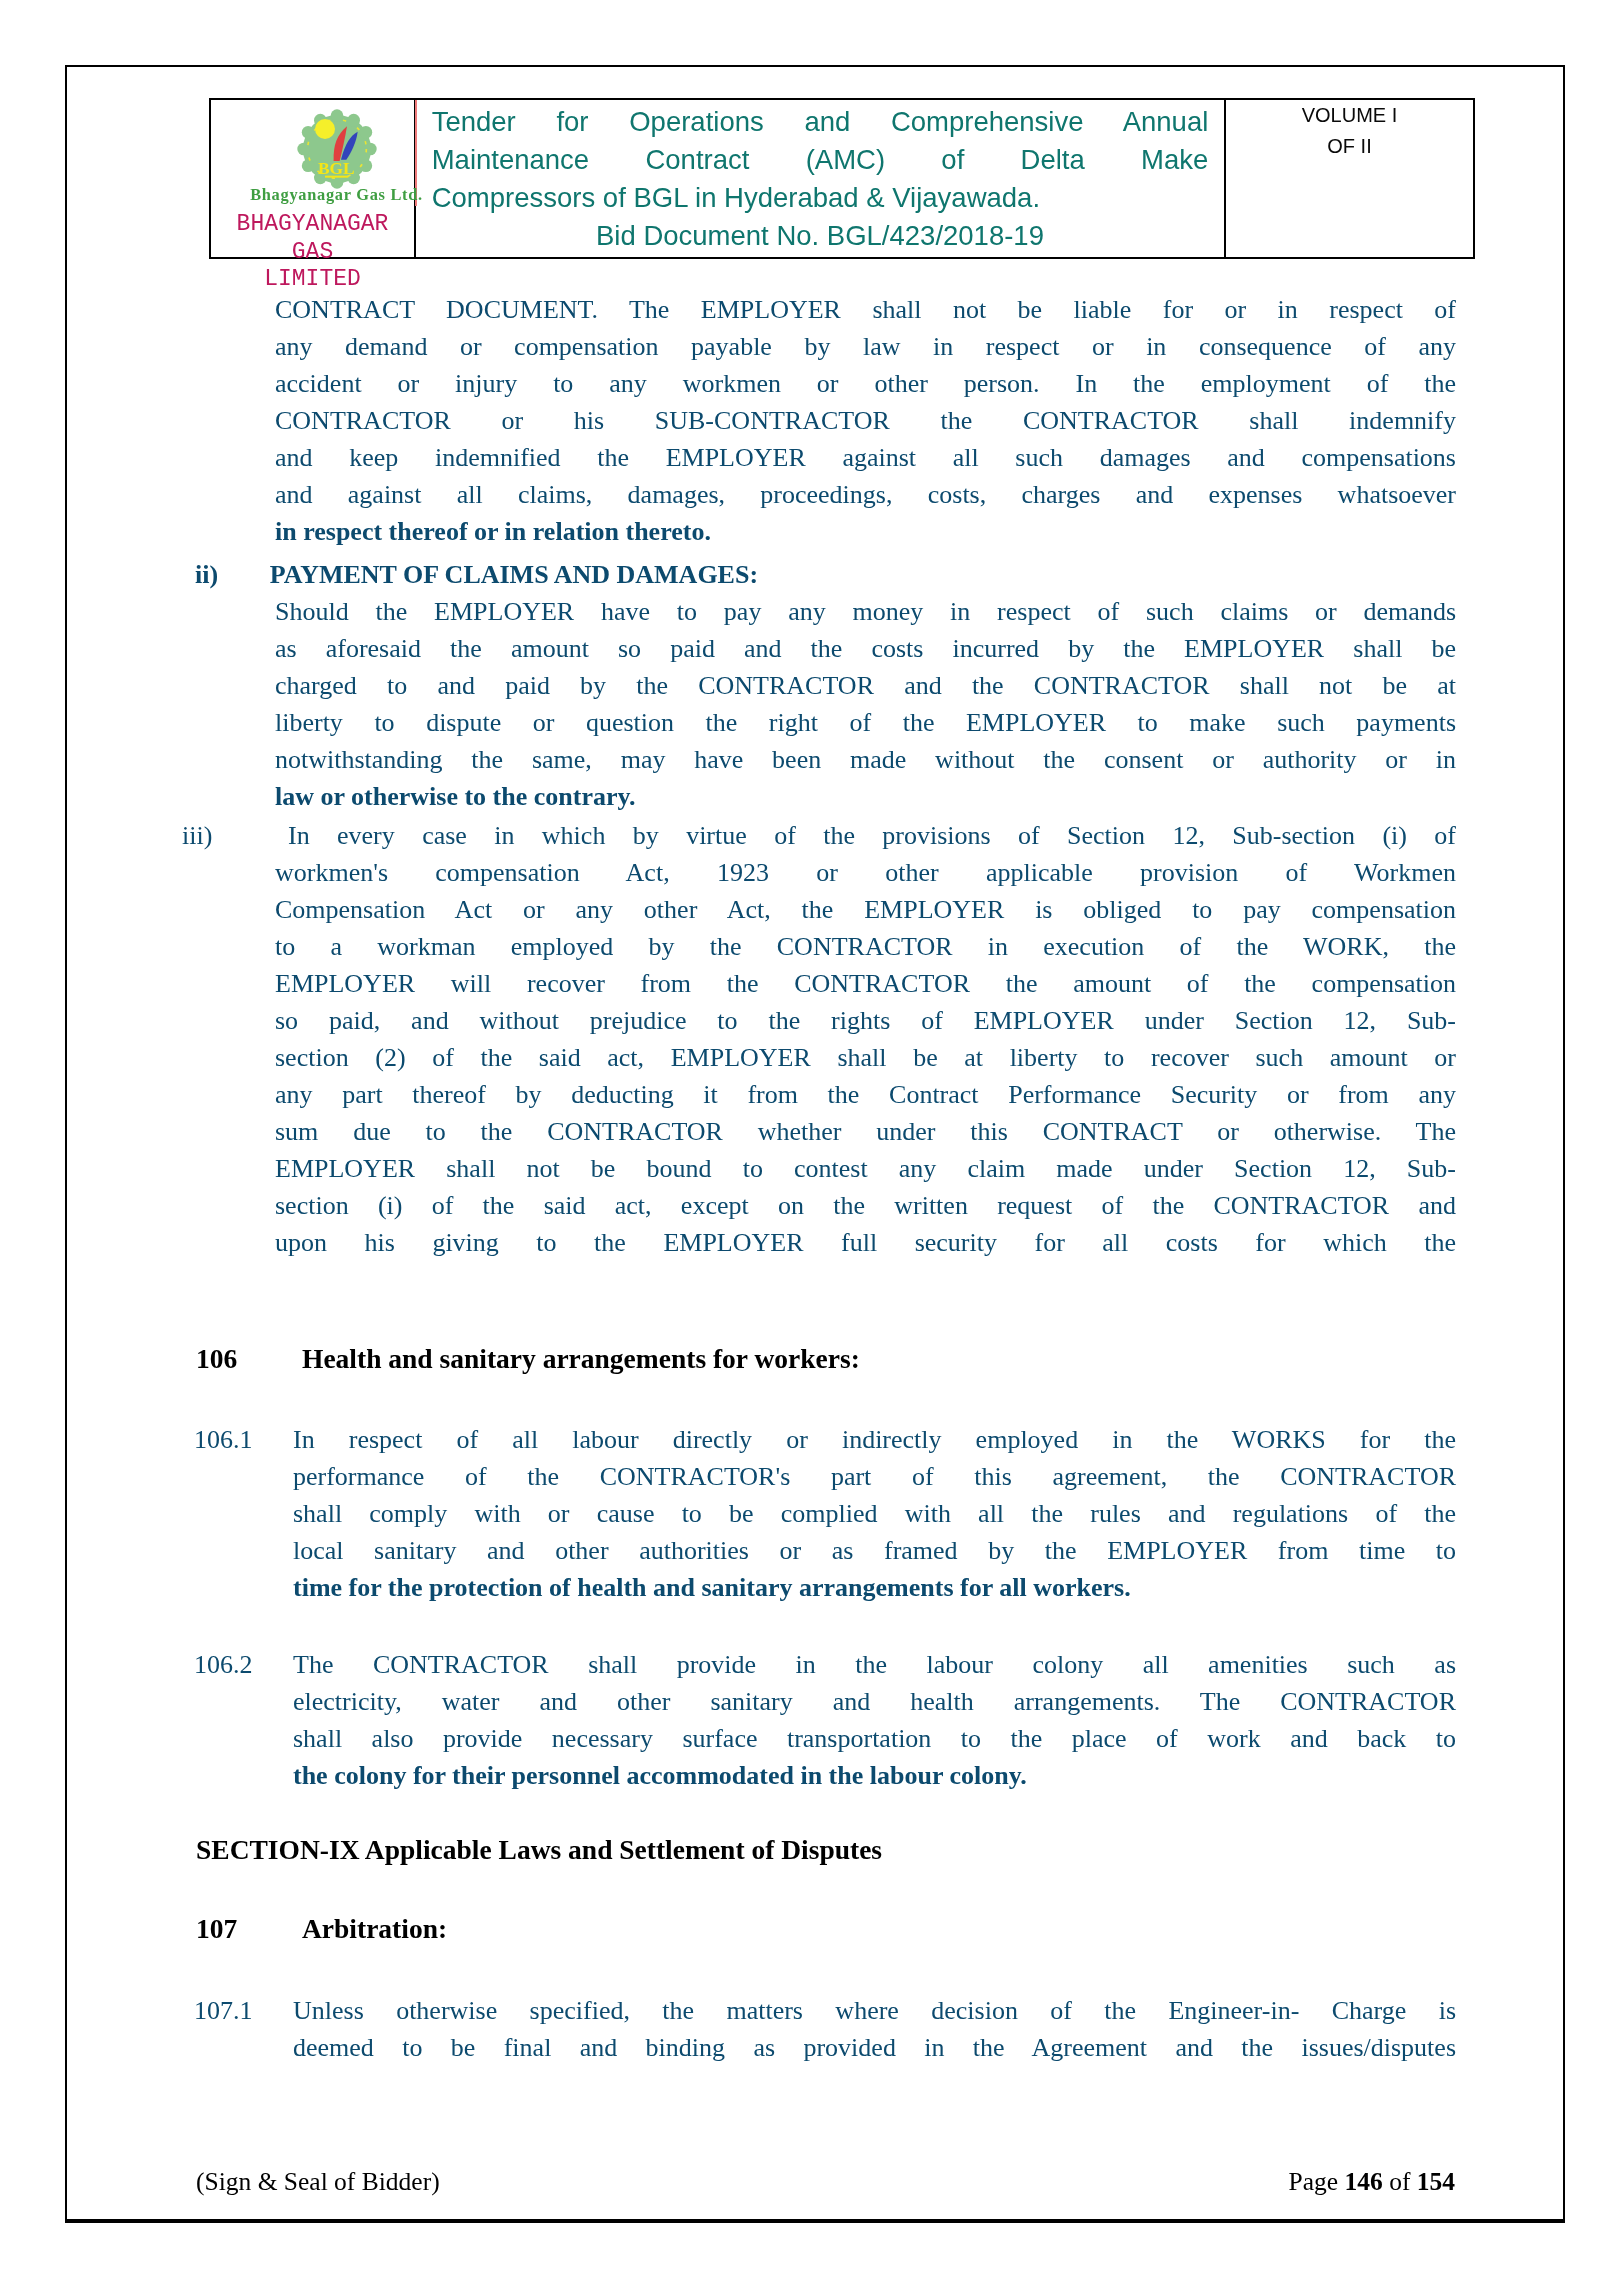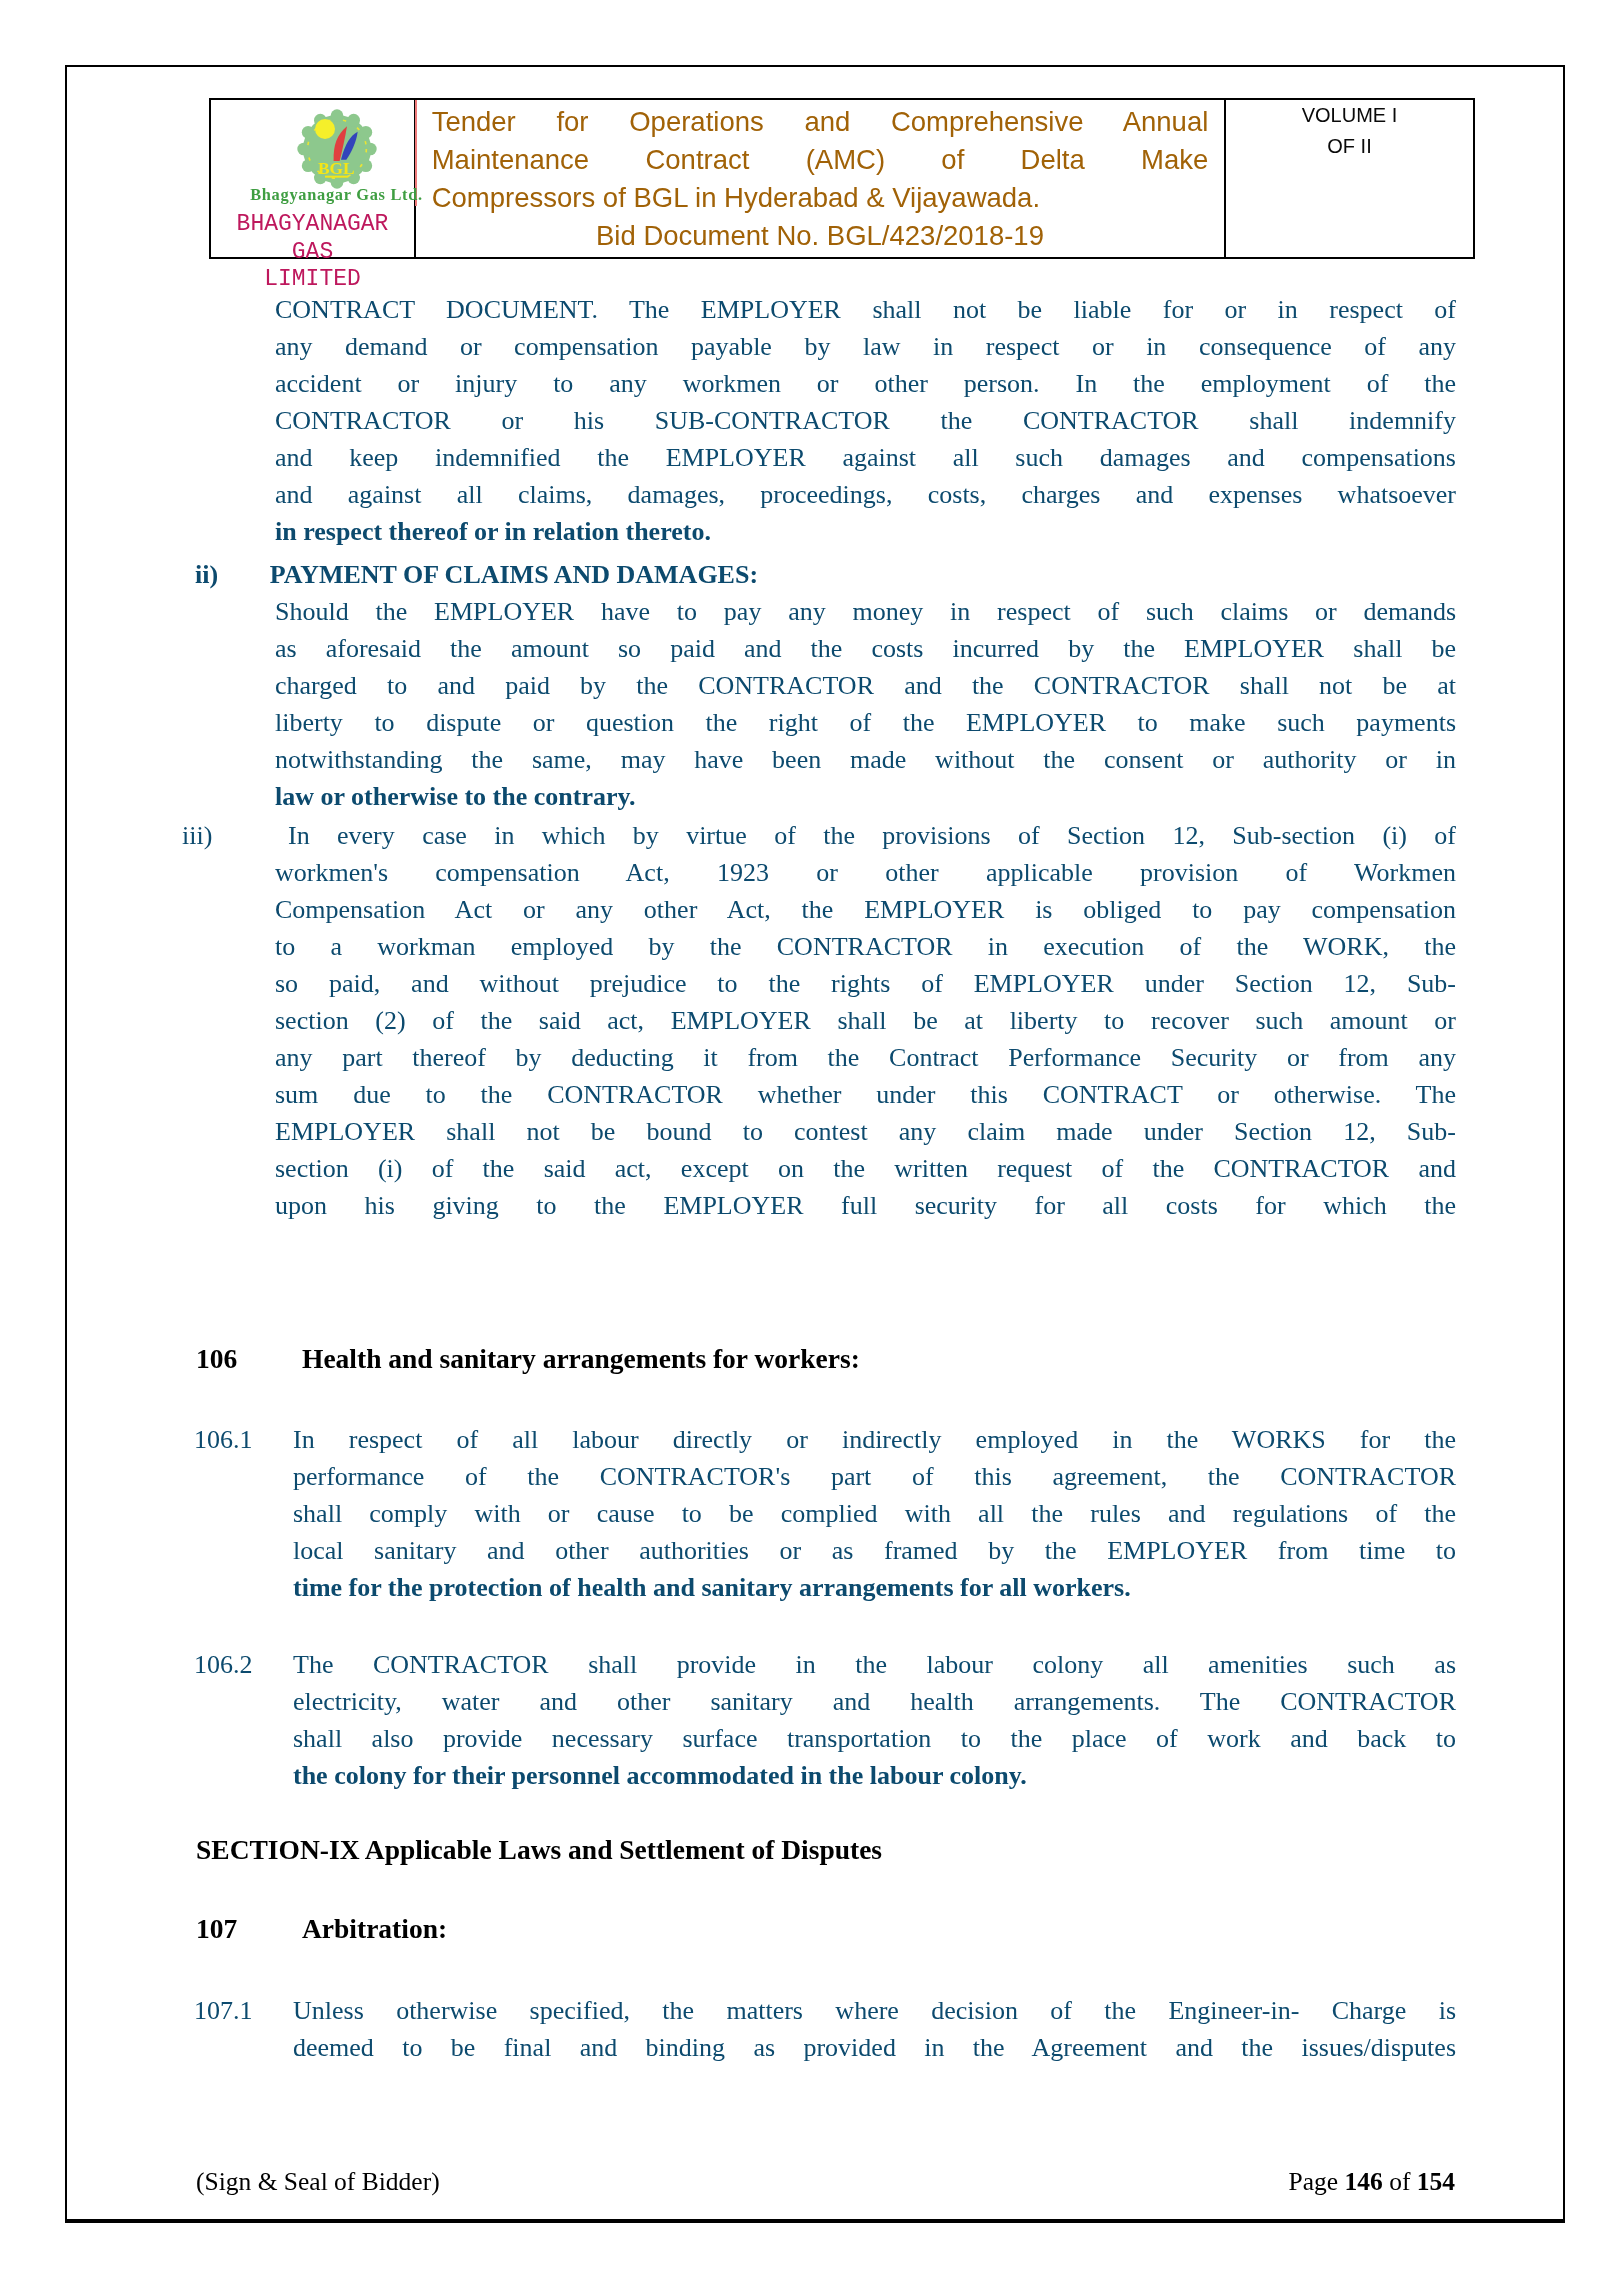--- a/index.html
+++ b/index.html
@@ -23,21 +23,21 @@
     color:#3f9e42; font-size:16.4px; font-weight:bold; letter-spacing:0.7px;padding-left:24px;
   }
   .company {
     position:absolute; top:111px; left:0; width:100%; text-align:center;
     font-family:Liberation Mono, monospace; font-size:23px; line-height:27.5px; color:#be185d;
   }
   .red-line { position:absolute; left:204px; top:0; width:2px; height:106px; background:#ee7a7a; }
   .hdr-title {
     width:810px; border-right:2.6px solid #000; box-sizing:border-box;
     padding:3.3px 15.7px 0 15.7px; font-family:"Liberation Sans", sans-serif;
-    font-size:27.5px; line-height:38px; color:#a16207;
+    font-size:27.5px; line-height:38px; color:#0f766e;
   }
   .tline { text-align:justify; text-align-last:justify; height:38px; }
   .tline.plain { text-align:left; text-align-last:left; }
   .tline.center { text-align:center; text-align-last:center; }
   .hdr-vol {
     flex:1; display:flex; flex-direction:column; justify-content:flex-start; align-items:center;
     font-family:"Liberation Sans", sans-serif; font-size:20px; line-height:31px; color:#0a0a0a;
   }
   
   .b {
@@ -131,20 +131,21 @@
   </div>
 
   <div class="b" style="left:275px; top:817px; width:1181px;">
     <div class="bline first-indent">
       <span class="hang" style="left:-93px;">iii)</span>
       <span>In every case in which by virtue of the provisions of Section 12, Sub-section (i) of</span>
     </div>
     <div class="bline">workmen's compensation Act, 1923 or other applicable provision of Workmen</div>
     <div class="bline">Compensation Act or any other Act, the EMPLOYER is obliged to pay compensation</div>
     <div class="bline">to a workman employed by the CONTRACTOR in execution of the WORK, the</div>
+    <div class="bline">EMPLOYER will recover from the CONTRACTOR the amount of the compensation</div>
     <div class="bline">so paid, and without prejudice to the rights of EMPLOYER under Section 12, Sub-</div>
     <div class="bline">section (2) of the said act, EMPLOYER shall be at liberty to recover such amount or</div>
     <div class="bline">any part thereof by deducting it from the Contract Performance Security or from any</div>
     <div class="bline">sum due to the CONTRACTOR whether under this CONTRACT or otherwise. The</div>
     <div class="bline">EMPLOYER shall not be bound to contest any claim made under Section 12, Sub-</div>
     <div class="bline">section (i) of the said act, except on the written request of the CONTRACTOR and</div>
     <div class="bline">upon his giving to the EMPLOYER full security for all costs for which the</div>
   </div>
 
   <div class="hrow" style="top:1343px;">

